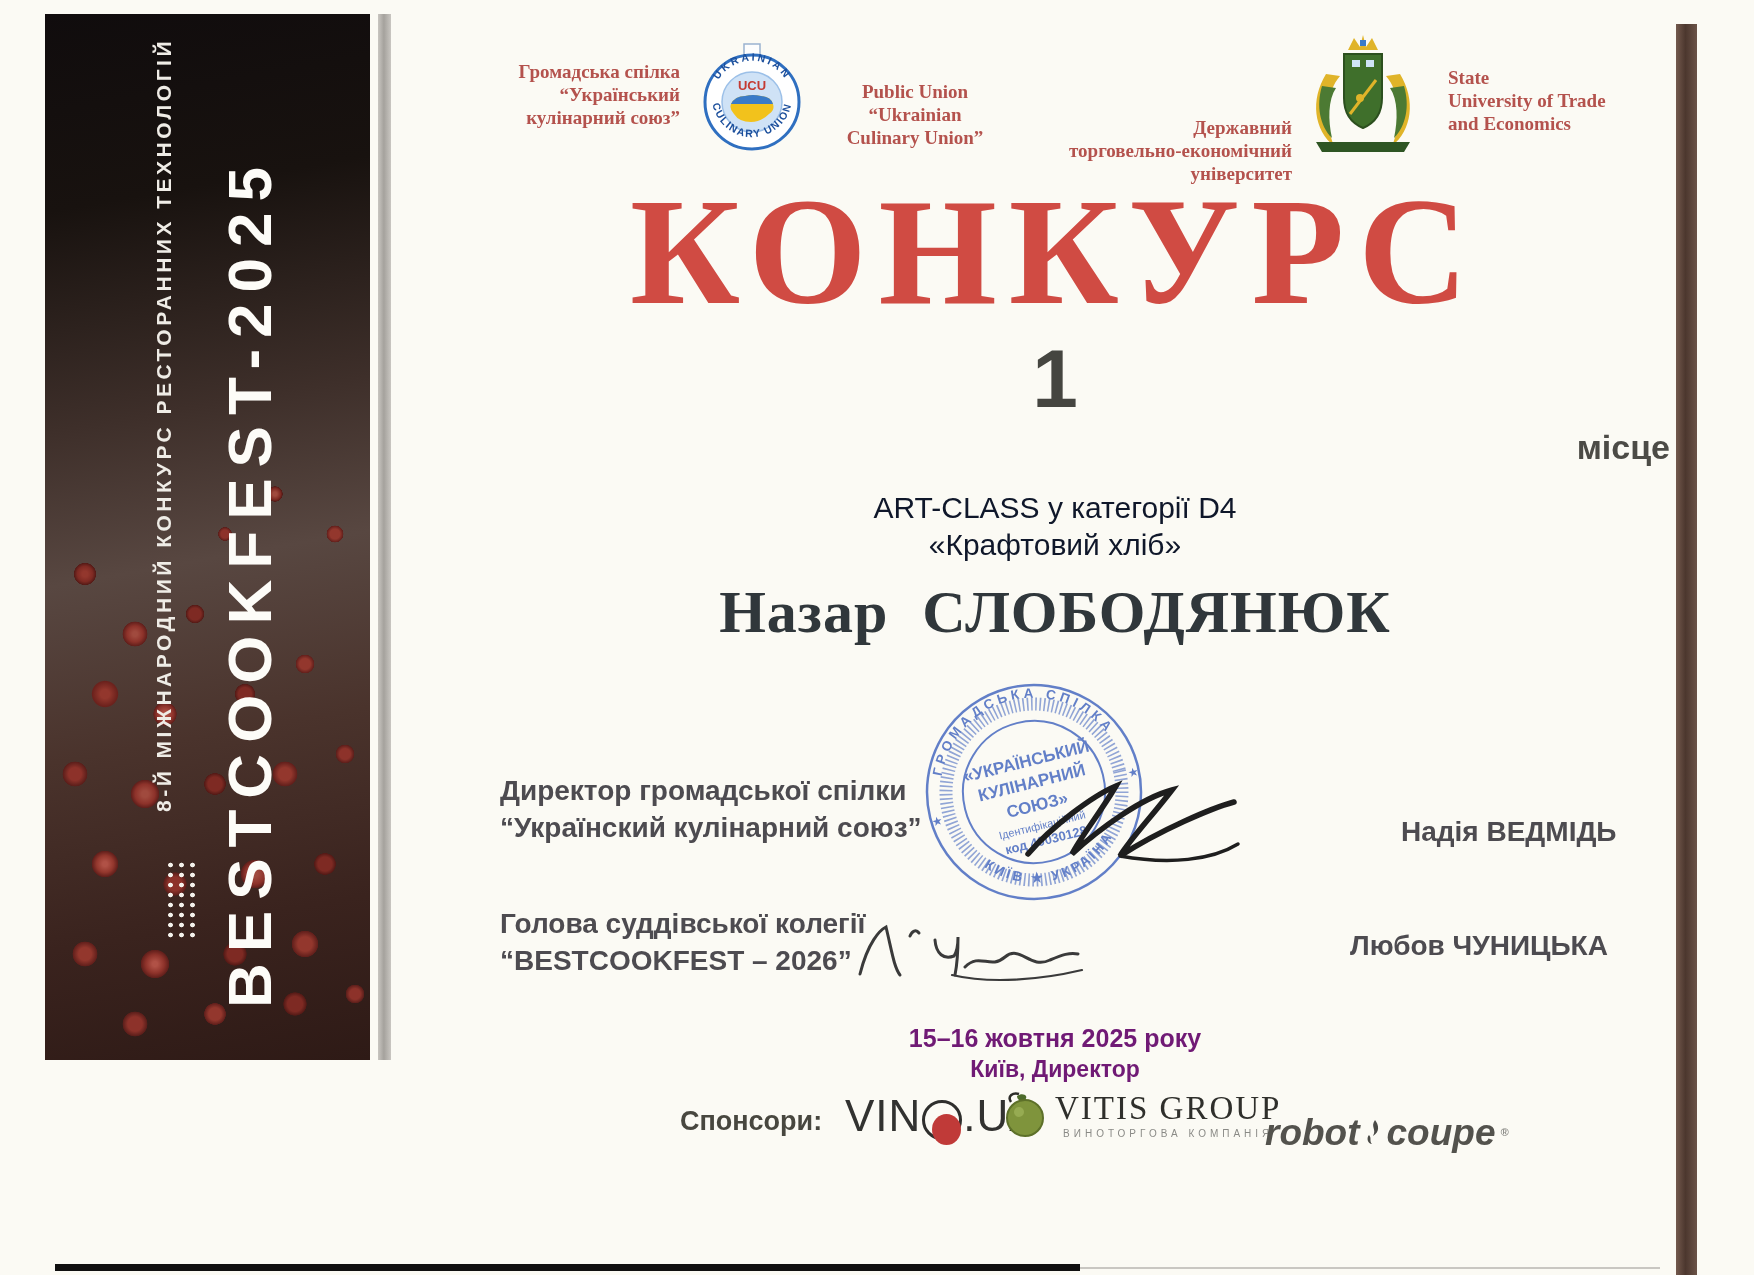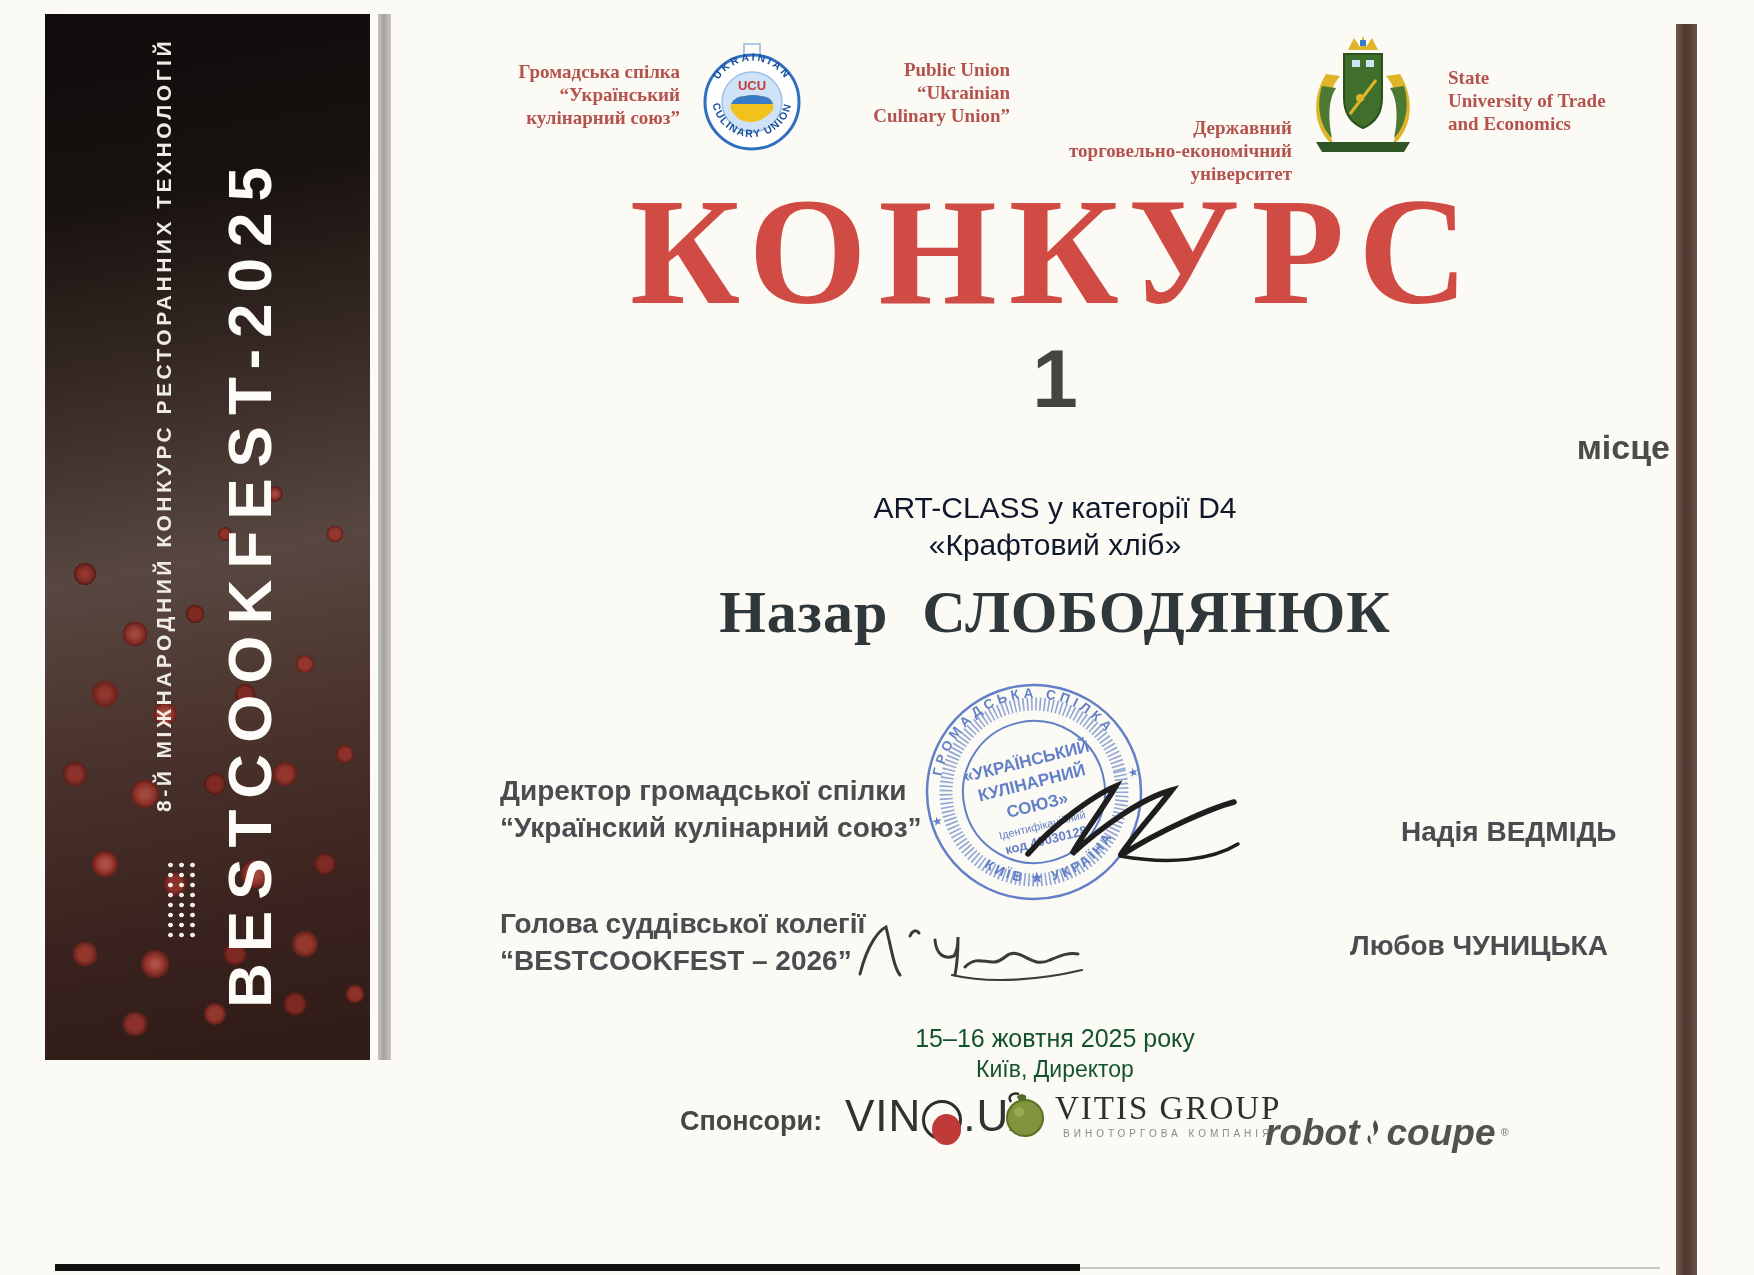--- a/index.html
+++ b/index.html
@@ -66,21 +66,21 @@
   .center-col{left:440px;width:1230px;text-align:center;}
   #title{top:176px;font-family:"Liberation Serif",serif;font-weight:bold;font-size:152px;
          letter-spacing:12px;color:#d04b43;line-height:1;}
   #place-number{top:338px;font-size:82px;font-weight:bold;color:#454540;line-height:1;}
   #place-label{top:428px;font-size:34px;font-weight:bold;color:#4c4b46;text-align:right;}
   .cat{font-size:30px;font-weight:normal;color:#0f172a;}
   #winner{top:578px;font-family:"Liberation Serif",serif;font-weight:bold;font-size:60px;
           color:#30373b;letter-spacing:1px;word-spacing:18px;}
   .role{font-size:28px;line-height:37px;font-weight:bold;color:#4d4b50;text-align:left;}
   .signer-name{font-size:28px;font-weight:bold;color:#4d4b50;white-space:nowrap;}
-  .date-line{font-weight:normal;color:#14532d;}
+  .date-line{font-weight:bold;color:#701a75;}
   
   #sponsors-label{left:680px;top:1106px;font-size:27px;font-weight:bold;color:#48473f;}
   #vino{left:845px;top:1094px;display:flex;align-items:flex-start;
         font-size:44px;color:#323230;letter-spacing:1px;line-height:1;}
   .vino-o{display:inline-block;width:34px;height:34px;border:3px solid #2e2e2c;border-radius:50%;
           position:relative;top:6px;margin:0 1px;}
   .vino-o::after{content:"";position:absolute;left:7px;top:11px;width:29px;height:31px;
           background:#c03a38;border-radius:50%;}
   #vitis{left:1003px;top:1090px;display:flex;align-items:flex-start;gap:8px;}
   .vitis-text{font-family:"Liberation Serif",serif;font-size:33px;letter-spacing:2px;color:#2f2f2b;line-height:1.1;}
@@ -119,21 +119,21 @@
     </text>
     <path id="ucuBot" d="M 15 64 A 40 40 0 0 0 93 64" fill="none"></path>
     <text font-size="10.5" font-weight="bold" fill="#1c4f9c" letter-spacing="1.5">
       <textPath href="#ucuBot" startOffset="50%" text-anchor="middle">CULINARY UNION</textPath>
     </text>
     <path d="M33 62 q4 -8 14 -8 q8 -2 16 0 q10 1 12 8 q2 6 -4 10 q-8 8 -18 8 q-12 0 -17 -8 q-5 -5 -3 -10 Z" fill="#f2c21c"></path>
     <path d="M33 62 q4 -8 14 -8 q8 -2 16 0 q10 1 12 8 l-42 0 Z" fill="#3a7bc8"></path>
     <text x="54" y="48" text-anchor="middle" font-size="13" font-weight="bold" fill="#c43a33">UCU</text>
   </svg>
 
-  <div class="abs hdr-txt" style="left:820px;top:58px;width:190px;text-align:right;">
+  <div class="abs hdr-txt" style="left:820px;top:80px;width:190px;text-align:center;">
     <div>Public Union</div>
     <div>“Ukrainian</div>
     <div>Culinary Union”</div>
   </div>
 
   <div class="abs hdr-txt" style="left:1060px;top:68px;width:232px;text-align:right;margin-top:48px;">
     <div>Державний</div>
     <div>торговельно-економічний</div>
     <div>університет</div>
   </div>

